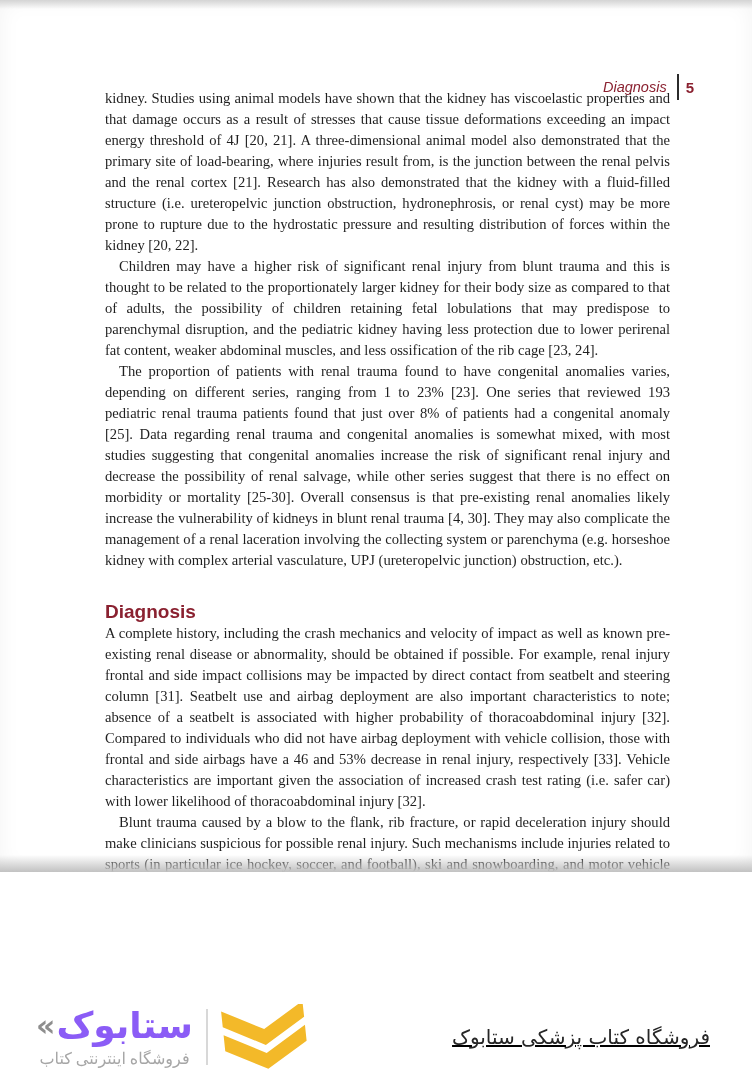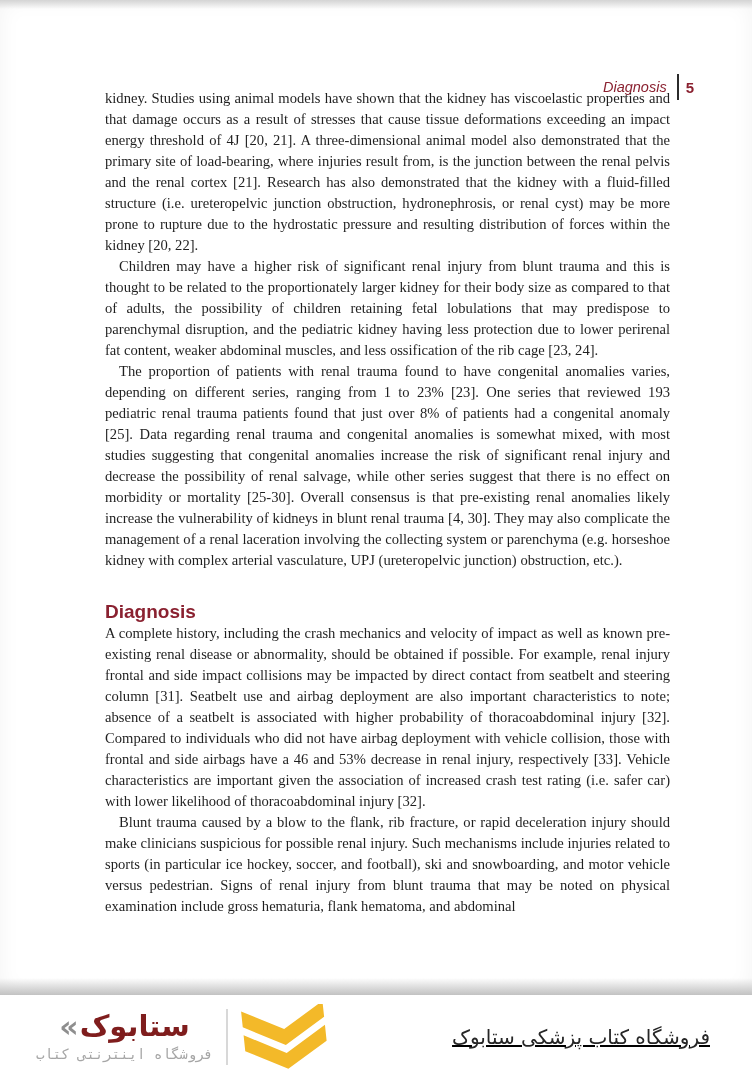--- a/index.html
+++ b/index.html
@@ -1,19 +1,19 @@
 <!DOCTYPE html>
 <html lang="en"><head>
 <meta charset="utf-8">
 <style>
   html,body{margin:0;padding:0;background:#ffffff;}
   .page{position:relative;width:752px;height:1079px;overflow:hidden;background:#fff;
         font-family:"Liberation Serif", serif;}
   
-  .scan{position:absolute;top:0;left:0;width:752px;height:995px;background:#fff;overflow:hidden;
+  .scan{position:absolute;top:0;left:0;width:752px;height:872px;background:#fff;overflow:hidden;
         box-shadow:inset 0 0 22px rgba(0,0,0,0.05);}
   .scan-top-edge{position:absolute;top:0;left:0;right:0;height:9px;
         background:linear-gradient(#d4d4d4, rgba(255,255,255,0));}
   .scan-bottom-edge{position:absolute;bottom:0;left:0;right:0;height:17px;
         background:linear-gradient(rgba(255,255,255,0), #c2c2c2);}
   .running-head{position:absolute;top:74px;right:58px;display:flex;align-items:center;height:26px;}
   .running-title{font-family:"Liberation Sans", sans-serif;font-style:italic;font-size:14.5px;
         color:#8a2130;}
   .head-divider{width:2px;height:26px;background:#2b2b2b;margin:0 7px 0 10px;}
   .page-number{font-family:"Liberation Sans", sans-serif;font-weight:700;font-size:15px;color:#8a2130;}
@@ -27,23 +27,23 @@
         color:#8a2130;margin:23px 0 13px 0;line-height:16px;text-align:left;text-indent:0;}
   
   .footer{position:absolute;left:0;top:995px;width:752px;height:84px;background:#fff;
         display:flex;align-items:center;justify-content:space-between;
         padding:0 42px 0 36px;box-sizing:border-box;}
   .logo{display:flex;align-items:center;}
   .logo-textblock{display:flex;flex-direction:column;align-items:center;}
   .brand-row{display:flex;align-items:center;direction:ltr;}
   .chevrons{color:#8e8e8e;font-size:30px;line-height:1;font-weight:700;
         font-family:"DejaVu Sans", sans-serif;margin-right:1px;}
-  .brand{color:#7f1d1d;font-size:29px;line-height:1.1;font-weight:700;
+  .brand{color:#8b5cf6;font-size:36px;line-height:1.1;font-weight:700;
         font-family:"DejaVu Sans", sans-serif;}
-  .tagline{color:#a6a6a6;font-size:14px;margin-top:3px;font-family:Liberation Mono, monospace;}
+  .tagline{color:#a6a6a6;font-size:16px;margin-top:3px;font-family:Liberation Serif, serif;}
   .logo-sep{width:2px;height:56px;background:#d8d8d8;margin:0 13px;}
   .emblem{display:block;}
   .store-block{display:flex;flex-direction:column;align-items:flex-end;text-decoration:underline;}
   .store-fa{color:#262626;font-size:20px;line-height:1.2;direction:rtl;
         font-family:"DejaVu Sans", sans-serif;}
   .url{font-family:"Liberation Sans", sans-serif;font-weight:700;font-size:23px;
         letter-spacing:7px;color:#1c1c1c;margin-top:6px;white-space:nowrap;}
   .url .gold{color:#f0b51a;}
 </style>
 </head>

